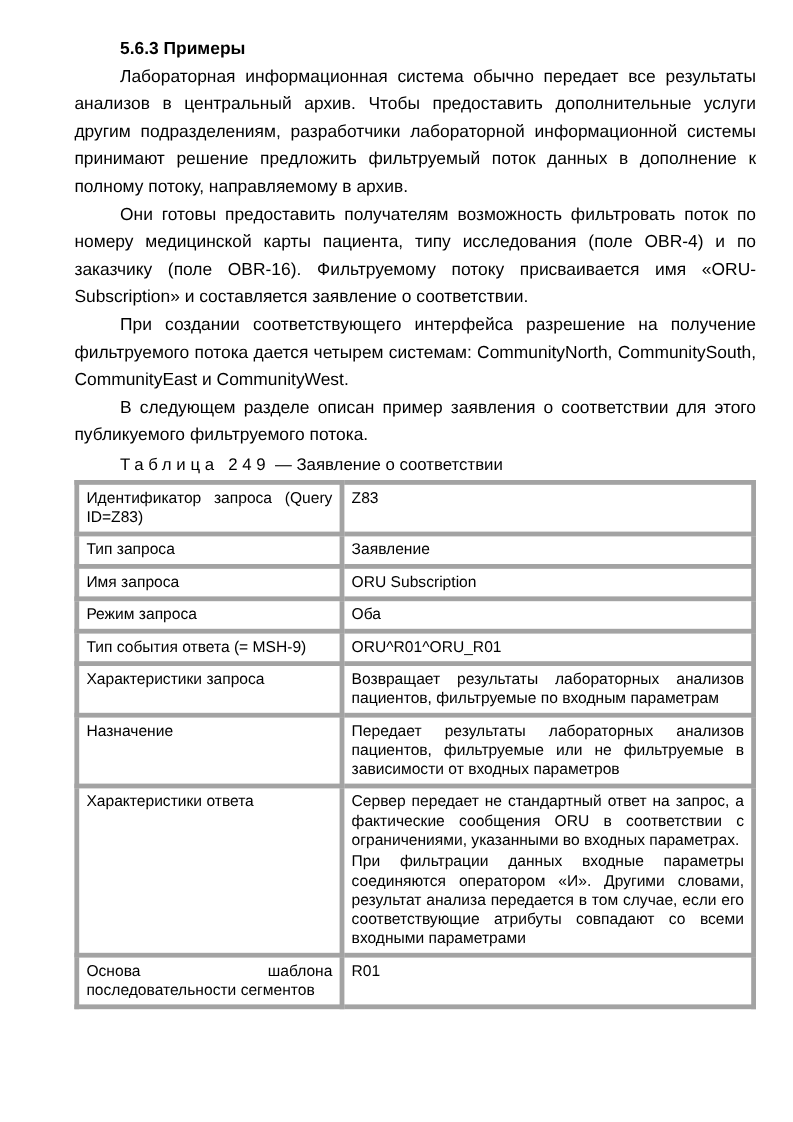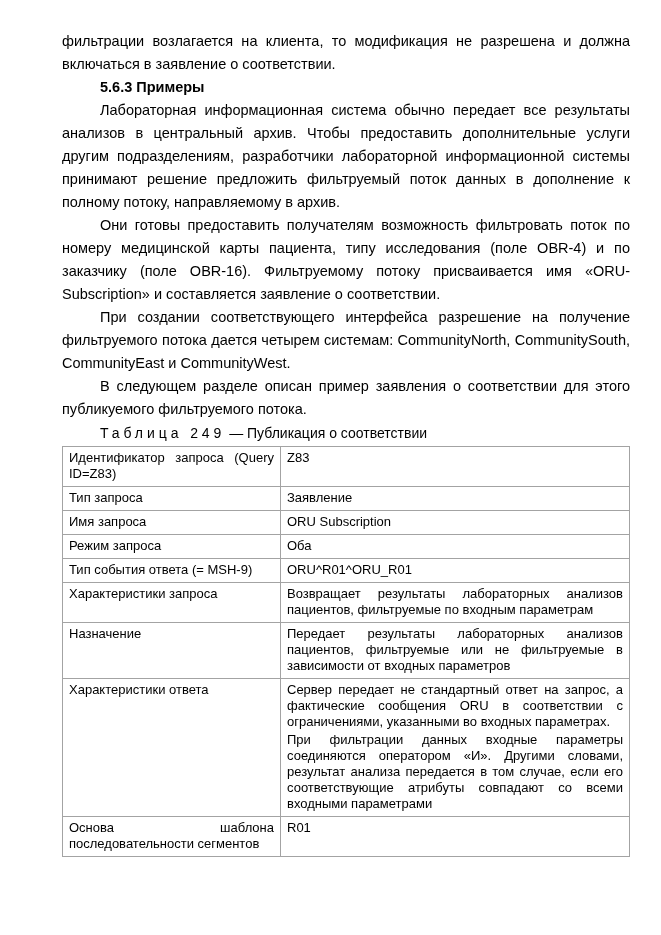--- a/index.html
+++ b/index.html
@@ -43,45 +43,44 @@
   }
   .cap-label { letter-spacing: 0.28em; }
   table.conf {
     border-collapse: collapse;
     width: 568px;
     font-size: 13px;
     line-height: 16px;
     table-layout: fixed;
   }
   table.conf td {
-    border: 1px solid #a3a3a3;
+    border: 4px solid #a3a3a3;
     padding: 3px 6px 4px 6px;
     vertical-align: top;
     text-align: justify;
   }
   table.conf { border: 1.5px solid #000000; }
   td.col-label { width: 205px; }
   td.col-value div + div { margin-top: 2px; }
 </style>
 </head>
 <body>
 
 <div class="page">
 
 
   <div id="paragraphs">
-      <p class="para noindent">фильтрации возлагается на клиента, то модификация не разрешена и должна включаться в заявление о соответствии.</p>
       <p class="para heading">5.6.3 Примеры</p>
       <p class="para indent">Лабораторная информационная система обычно передает все результаты анализов в центральный архив. Чтобы предоставить дополнительные услуги другим подразделениям, разработчики лабораторной информационной системы принимают решение предложить фильтруемый поток данных в дополнение к полному потоку, направляемому в архив.</p>
       <p class="para indent">Они готовы предоставить получателям возможность фильтровать поток по номеру медицинской карты пациента, типу исследования (поле OBR-4) и по заказчику (поле OBR-16). Фильтруемому потоку присваивается имя «ORU-Subscription» и составляется заявление о соответствии.</p>
       <p class="para indent">При создании соответствующего интерфейса разрешение на получение фильтруемого потока дается четырем системам: CommunityNorth, CommunitySouth, CommunityEast и CommunityWest.</p>
       <p class="para indent">В следующем разделе описан пример заявления о соответствии для этого публикуемого фильтруемого потока.</p>
     </div>
 
-  <p class="table-caption"><span class="cap-label">Таблица 249</span><span> — </span><span>Публикация о соответствии</span></p>
+  <p class="table-caption"><span class="cap-label">Таблица 249</span><span> — </span><span>Заявление о соответствии</span></p>
 
   <table class="conf">
     <tbody id="conformance-table-body">
         <tr>
           <td class="col-label">Идентификатор запроса (Query ID=Z83)</td>
           <td class="col-value">
             <div>Z83</div>
           </td>
         </tr>
         <tr>

